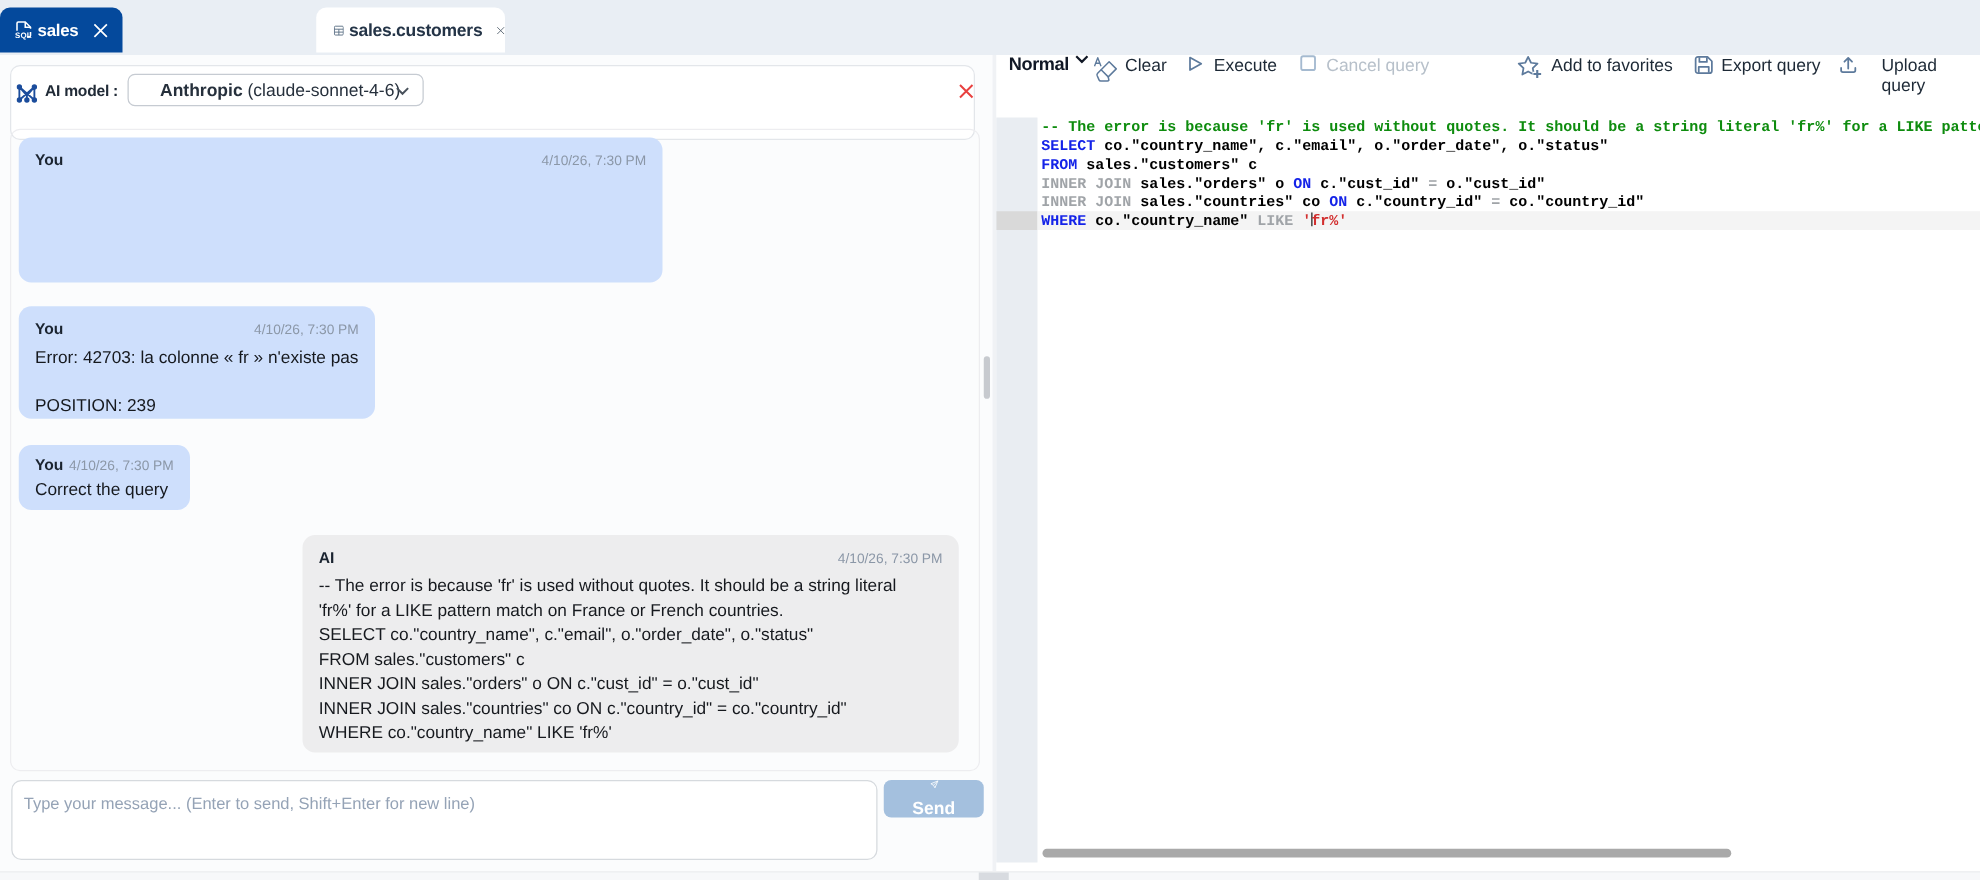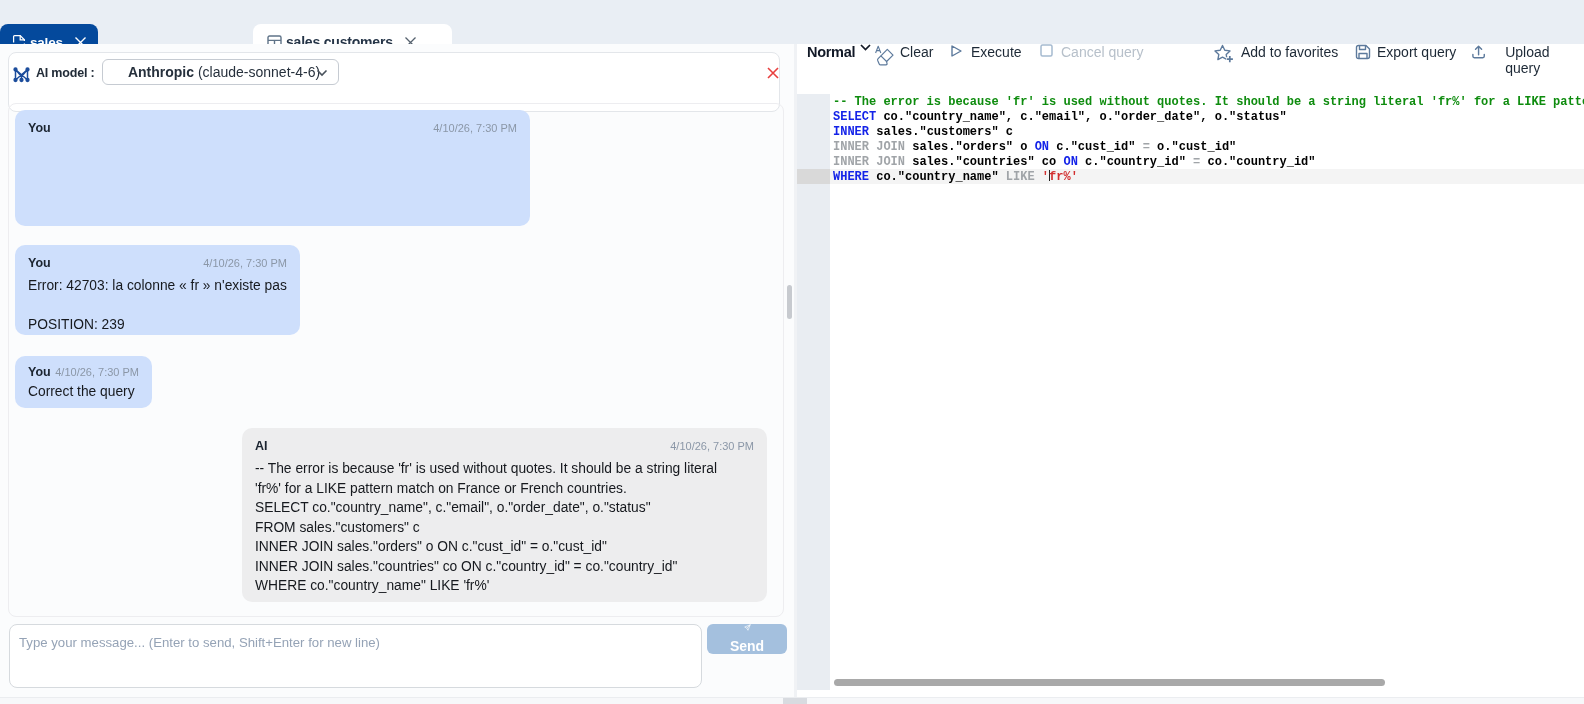--- a/index.html
+++ b/index.html
@@ -2,35 +2,35 @@
 <html><head>
 <meta charset="utf-8">
 <style>
 * { margin:0; padding:0; box-sizing:border-box; }
 html,body { width:1584px; height:704px; overflow:hidden; background:#fff;
   font-family:"Liberation Sans", sans-serif; }
 .abs { position:absolute; }
 
 
 #tabbar { left:0; top:0; width:1584px; height:44px; background:#e9eef4; }
-.tab { position:absolute; top:24px; height:36px; border-radius:8px 8px 0 0;
+.tab { position:absolute; top:6px; height:36px; border-radius:8px 8px 0 0;
   display:flex; align-items:center; }
 #tab1 { left:0; width:98px; background:#04499c; color:#fff; }
 #tab2 { left:104px; width:146px; background:#fff; }
-#tab3 { left:253px; width:199px; background:#fff;text-align:right; }
+#tab3 { left:253px; width:151px; background:#fff;text-align:right; }
 .tabtxt { font-size:14px; font-weight:bold; color:#243447; letter-spacing:-0.2px; }
 #tab1 .tabtxt { color:#fff; }
 
 
 #leftpanel { left:0; top:44px; width:794px; height:653px; background:#fbfcfd; }
 #airow { left:8px; top:8px; width:772px; height:60px; background:#fff;
   border:1px solid #e3e6ea; border-radius:8px; }
 #aisel { left:93px; top:6px; width:237px; height:26px; border:1px solid #c6cbd2;
   border-radius:6px; background:#fff; font-size:14px; color:#26303c;
-  display:flex; align-items:center; padding-left:7px;justify-content:center; }
+  display:flex; align-items:center; padding-left:25px; }
 #chatbox { left:8px; top:59px; width:776px; height:514px; border:1px solid #ededf0;
   border-radius:8px; overflow:hidden; }
 .bub { position:absolute; border-radius:10px; padding:11px 13px 12px 13px; }
 .bub-u { background:#cedffc; }
 .bub-ai { background:#ededee; }
 .bhead { display:flex; justify-content:space-between; align-items:baseline; }
 .bwho { font-size:12.5px; font-weight:bold; color:#1b2430; }
 .bts { font-size:11px; color:#8b97a7; white-space:nowrap; }
 .btxt { font-size:13.8px; color:#16191e; line-height:19.5px; white-space:pre; }
 
@@ -215,21 +215,21 @@
       </svg>
       <span>Upload query</span>
     </div>
   </div>
   <div id="editor" class="abs">
     <div id="gutter" class="abs"></div>
     <div id="gactive" class="abs"></div>
     <div id="lineactive" class="abs"></div>
     <div id="code" class="abs"><span class="cm">-- The error is because 'fr' is used without quotes. It should be a string literal 'fr%' for a LIKE pattern match on France or French countries.</span>
 <span class="kw">SELECT</span> co."country_name", c."email", o."order_date", o."status"
-<span class="kw">INNER</span> sales."customers" c
+<span class="kw">FROM</span> sales."customers" c
 <span class="gy">INNER JOIN</span> sales."orders" o <span class="kw">ON</span> c."cust_id" <span class="gy">=</span> o."cust_id"
 <span class="gy">INNER JOIN</span> sales."countries" co <span class="kw">ON</span> c."country_id" <span class="gy">=</span> co."country_id"
 <span class="kw">WHERE</span> co."country_name" <span class="gy">LIKE</span> <span class="st">'</span><span style="display:inline-block;width:1px;margin:0 -0.5px;height:11px;background:#222;vertical-align:-1px"></span><span class="st">fr%'</span></div>
     <div id="hscroll" class="abs"></div>
   </div>
 </div>
 <div id="divider" class="abs"></div>
 <div id="bstrip" class="abs"></div>
 <div id="bknob" class="abs"></div>
 

